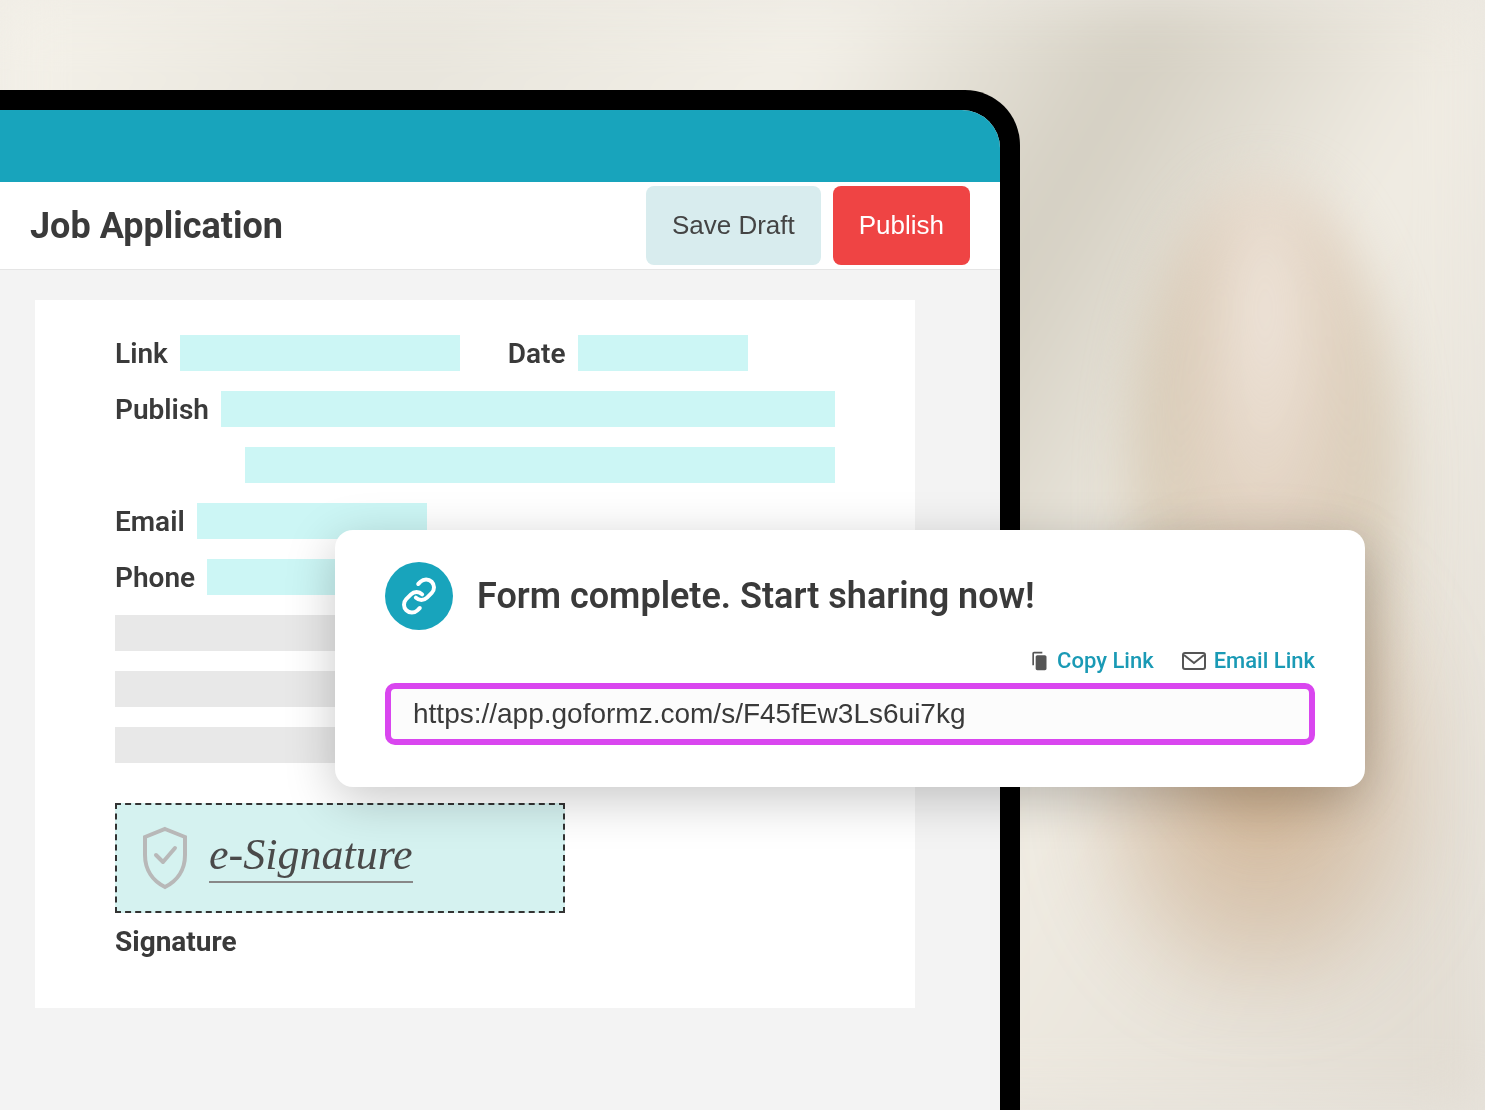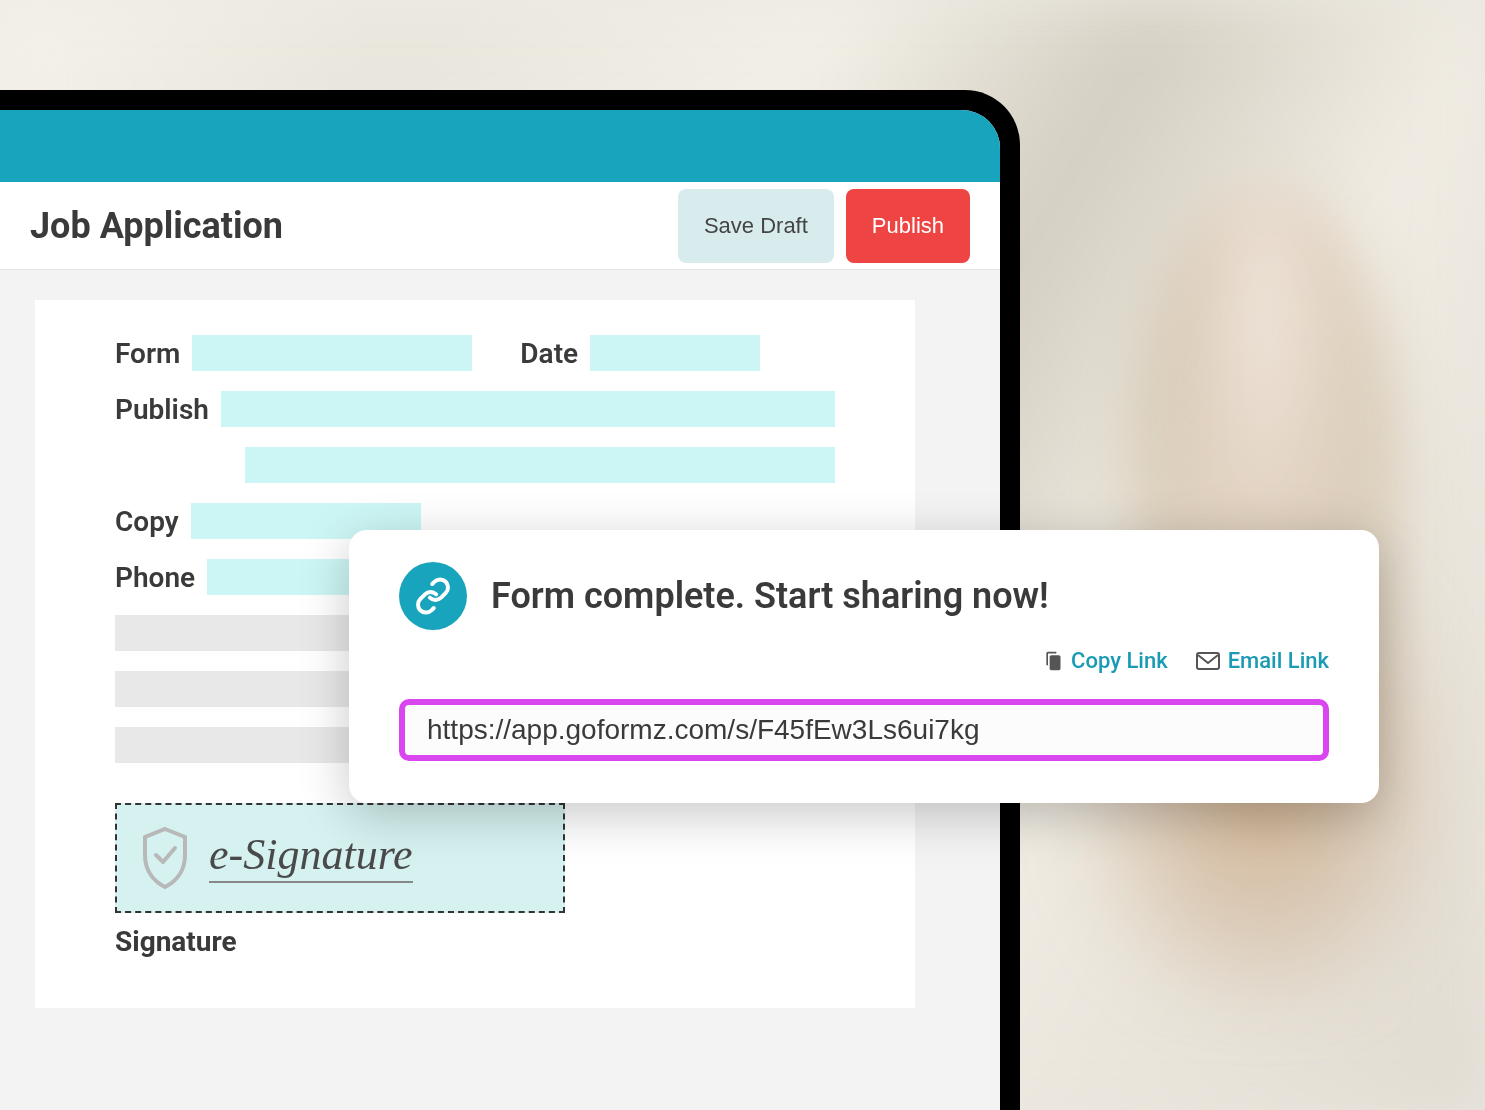--- a/index.html
+++ b/index.html
@@ -89,21 +89,21 @@
     .page-title {
       font-size: 36px;
       font-weight: 700;
       color: #3a3a3a;
       flex: 1;
     }
     
     .btn {
       padding: 24px 26px;
       border-radius: 8px;
-      font-size: 22px;
+      font-size: 26px;
       font-weight: 500;
       border: none;
       cursor: pointer;
       margin-left: 14px;
     }
     
     .btn-draft {
       background: #d8ecee;
       color: #444;
     }
@@ -182,21 +182,21 @@
     }
     
     .signature-label {
       font-size: 28px;
       font-weight: 700;
       color: #3a3a3a;
     }
     
     .share-popup {
       position: absolute;
-      left: 349px;
+      left: 335px;
       top: 530px;
       width: 1030px;
       background: #fff;
       border-radius: 18px;
       box-shadow: 0 12px 50px rgba(0,0,0,0.22);
       padding: 32px 50px 42px 50px;
       z-index: 100;
     }
     
     .popup-header {
@@ -219,21 +219,21 @@
     .popup-title {
       font-size: 36px;
       font-weight: 600;
       color: #3a3a3a;
     }
     
     .popup-actions {
       display: flex;
       justify-content: flex-end;
       gap: 28px;
-      margin-bottom: 26px;
+      margin-bottom: 10px;
     }
     
     .action-link {
       display: flex;
       align-items: center;
       gap: 8px;
       color: #1a9ab5;
       font-size: 22px;
       font-weight: 500;
       cursor: pointer;
@@ -269,38 +269,38 @@
     <div class="header-bar">
       <div class="page-title">Job Application</div>
       <button class="btn btn-draft">Save Draft</button>
       <button class="btn btn-publish">Publish</button>
     </div>
 
     <div class="form-area">
       <div class="form-card">
 
         <div class="form-row">
-          <span class="form-label">Form</span>
+          <span class="form-label">Link</span>
           <div class="form-input" style="width:280px"></div>
           <span class="form-label" style="margin-left:36px">Date</span>
           <div class="form-input" style="width:170px"></div>
         </div>
 
         <div class="form-row">
           <span class="form-label">Publish</span>
           <div class="form-input" style="flex:1"></div>
         </div>
 
         <div class="form-row">
           <span style="width:118px"></span>
           <div class="form-input" style="flex:1"></div>
         </div>
 
         <div class="form-row">
-          <span class="form-label">Copy</span>
+          <span class="form-label">Email</span>
           <div class="form-input" style="width:230px"></div>
         </div>
 
         <div class="form-row">
           <span class="form-label">Phone</span>
           <div class="form-input" style="width:180px"></div>
         </div>
 
         <div class="grey-placeholder" style="width:370px"></div>
         <div class="grey-placeholder" style="width:370px"></div>

